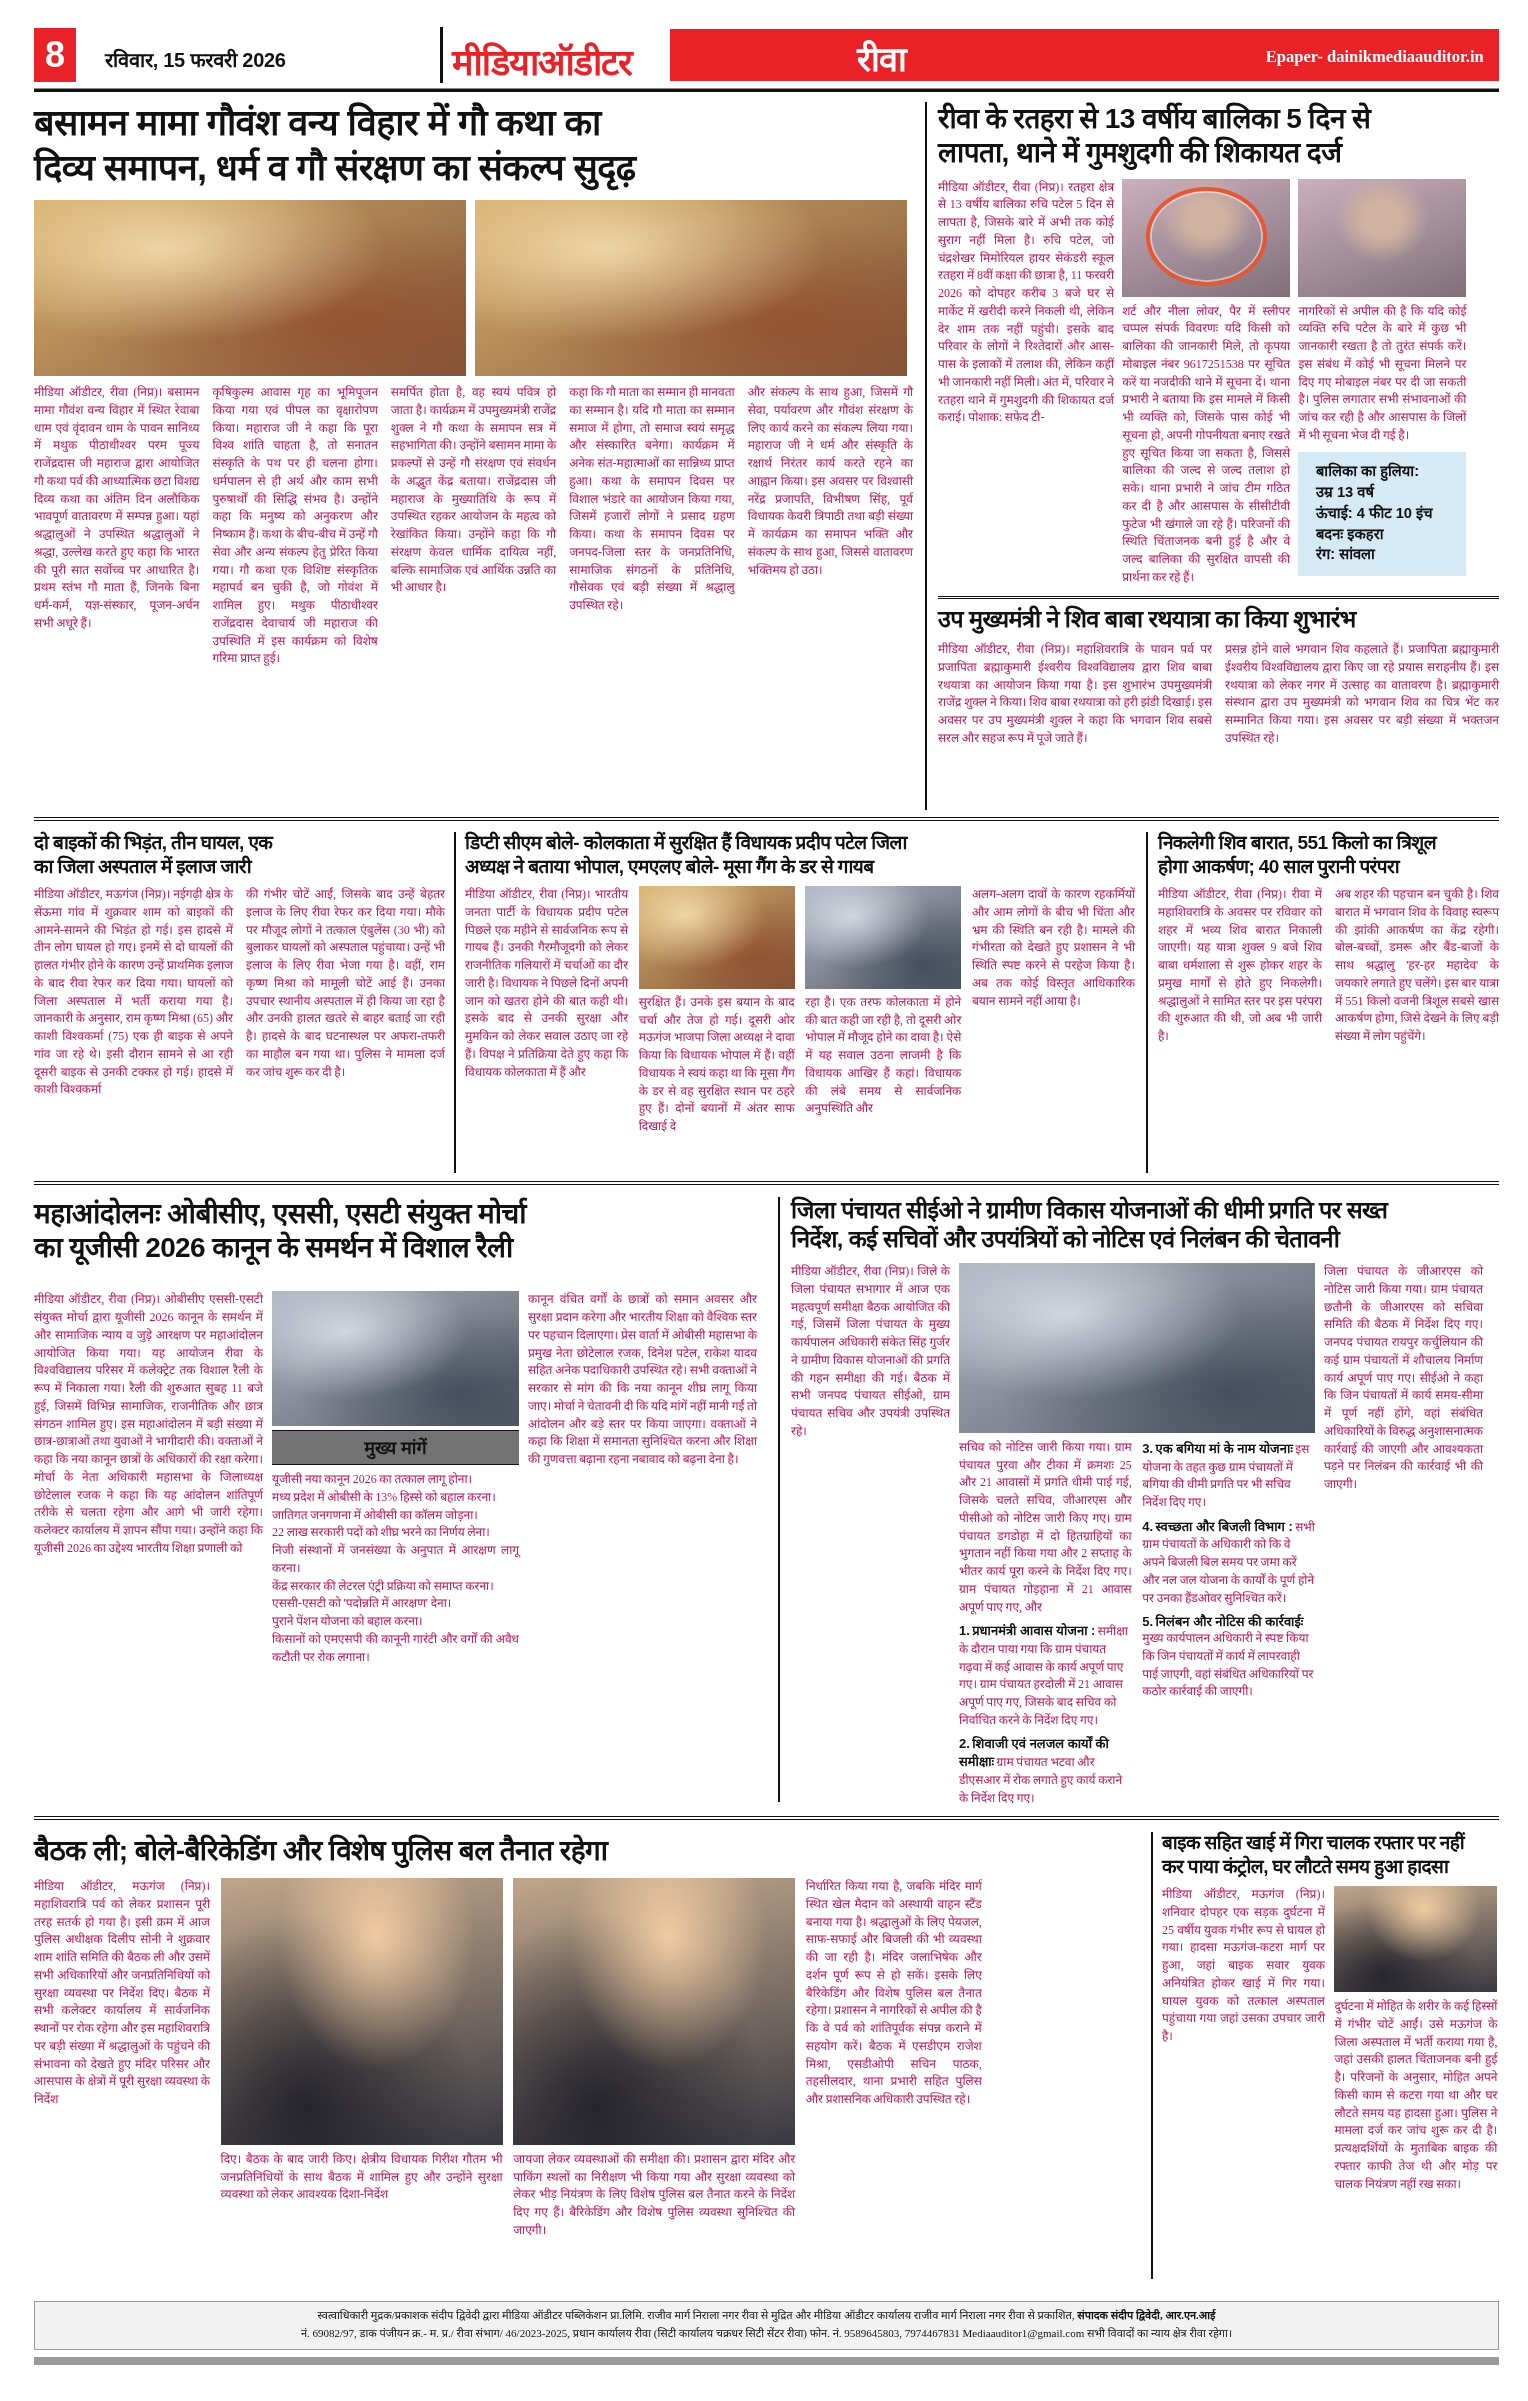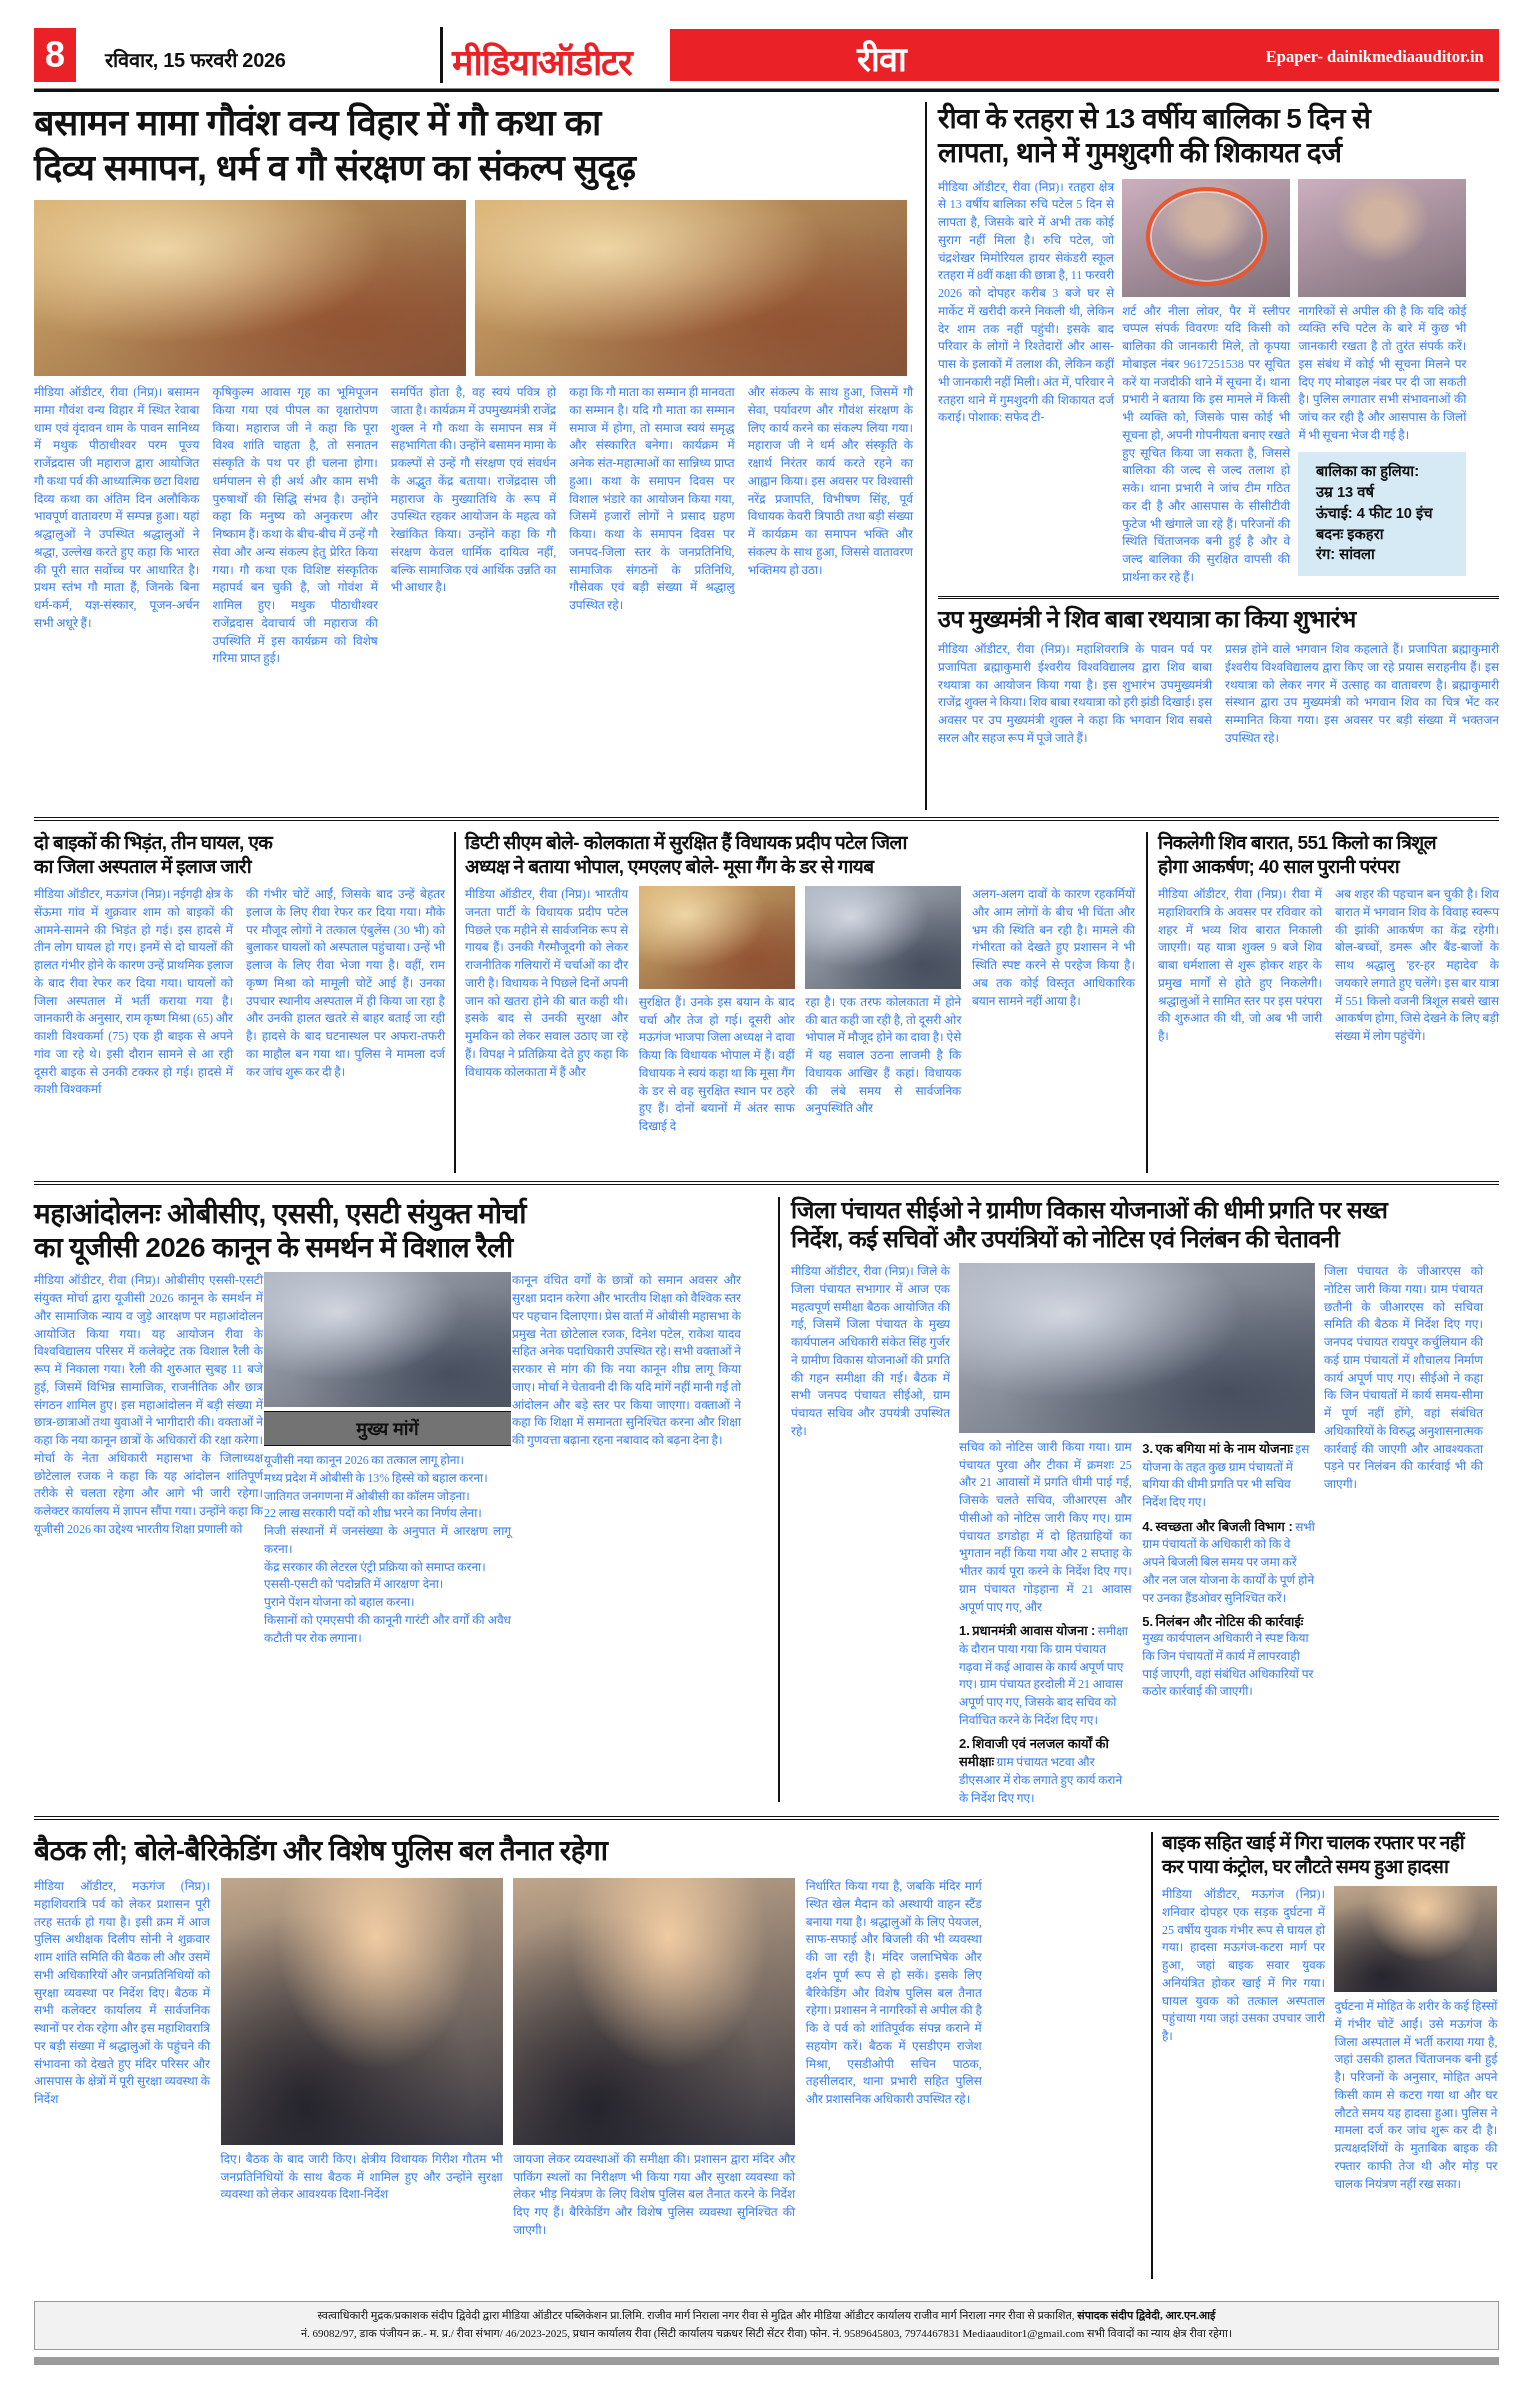--- a/index.html
+++ b/index.html
@@ -51,21 +51,21 @@
   .hl {
     font-family:"Liberation Sans", sans-serif;
     font-weight:bold; color:#111; line-height:1.18; letter-spacing:-0.6px;
   }
   .hl-xl { font-size:36px; }
   .hl-lg { font-size:28px; }
   .hl-md { font-size:23.5px; }
   .hl-sm { font-size:19px; }
   .body-col {
     font-family:"Liberation Serif","DejaVu Serif",serif;
-    font-size:12px; line-height:1.48; text-align:justify; color:#3b82f6;
+    font-size:12px; line-height:1.48; text-align:justify; color:#be185d;
     hyphens:auto; word-spacing:-0.3px;
   }
   .dbl-rule { height:3.5px; border-top:1.8px solid #111; border-bottom:1.2px solid #111;
               background:#fff; }
   .photo { background:#c9c4bb; position:relative; overflow:hidden; }
   .photo::after {
     content:""; position:absolute; inset:0;
     background:
       radial-gradient(ellipse at 22% 34%, rgba(255,255,255,.55), transparent 48%),
       radial-gradient(ellipse at 70% 62%, rgba(60,40,25,.40), transparent 55%),
@@ -239,21 +239,21 @@
       <div class="col body-col">अब शहर की पहचान बन चुकी है। शिव बारात में भगवान शिव के विवाह स्वरूप की झांकी आकर्षण का केंद्र रहेगी। बोल-बच्चों, डमरू और बैंड-बाजों के साथ श्रद्धालु 'हर-हर महादेव' के जयकारे लगाते हुए चलेंगे। इस बार यात्रा में 551 किलो वजनी त्रिशूल सबसे खास आकर्षण होगा, जिसे देखने के लिए बड़ी संख्या में लोग पहुंचेंगे।</div>
     </div>
   </div>
 
   <div style="position:absolute; left:0; top:1159px; right:0;" class="dbl-rule"></div>
 
   <div style="position:absolute; left:0; top:1175px; width:732px;">
     <div class="hl hl-lg">महाआंदोलनः ओबीसीए, एससी, एसटी संयुक्त मोर्चा</div>
     <div class="hl hl-lg" style="margin-top:1.2px;">का यूजीसी 2026 कानून के समर्थन में विशाल रैली</div>
 
-    <div style="display:flex; gap:1px; margin-top:8px;">
+    <div style="display:flex; gap:9px; margin-top:27px;">
       <div class="body-col" style="width:229px;">मीडिया ऑडीटर, रीवा (निप्र)। ओबीसीए एससी-एसटी संयुक्त मोर्चा द्वारा यूजीसी 2026 कानून के समर्थन में और सामाजिक न्याय व जुड़े आरक्षण पर महाआंदोलन आयोजित किया गया। यह आयोजन रीवा के विश्वविद्यालय परिसर में कलेक्ट्रेट तक विशाल रैली के रूप में निकाला गया। रैली की शुरुआत सुबह 11 बजे हुई, जिसमें विभिन्न सामाजिक, राजनीतिक और छात्र संगठन शामिल हुए। इस महाआंदोलन में बड़ी संख्या में छात्र-छात्राओं तथा युवाओं ने भागीदारी की। वक्ताओं ने कहा कि नया कानून छात्रों के अधिकारों की रक्षा करेगा। मोर्चा के नेता अधिकारी महासभा के जिलाध्यक्ष छोटेलाल रजक ने कहा कि यह आंदोलन शांतिपूर्ण तरीके से चलता रहेगा और आगे भी जारी रहेगा। कलेक्टर कार्यालय में ज्ञापन सौंपा गया। उन्होंने कहा कि यूजीसी 2026 का उद्देश्य भारतीय शिक्षा प्रणाली को</div>
       <div style="width:247px;">
         <div class="photo cool" style="width:100%; height:135px;"></div>
         <div class="yellowbar" style="margin-top:3.5px;">मुख्य मांगें</div>
         <div class="body-col" style="margin-top:5.9px;">यूजीसी नया कानून 2026 का तत्काल लागू होना।</div>
         <div class="body-col">मध्य प्रदेश में ओबीसी के 13% हिस्से को बहाल करना।</div>
         <div class="body-col">जातिगत जनगणना में ओबीसी का कॉलम जोड़ना।</div>
         <div class="body-col">22 लाख सरकारी पदों को शीघ्र भरने का निर्णय लेना।</div>
         <div class="body-col">निजी संस्थानों में जनसंख्या के अनुपात में आरक्षण लागू करना।</div>
         <div class="body-col">केंद्र सरकार की लेटरल एंट्री प्रक्रिया को समाप्त करना।</div>

